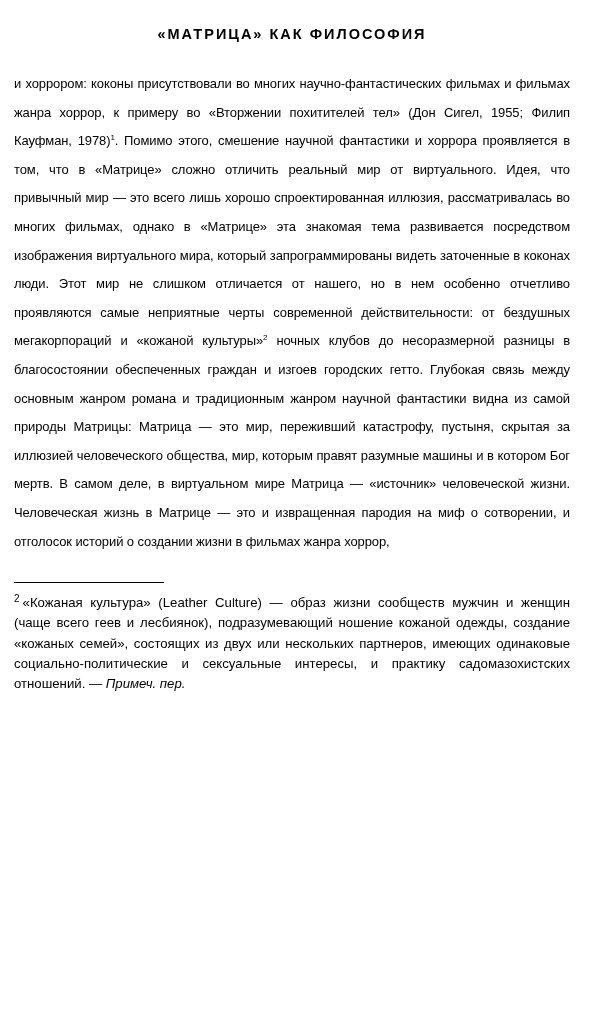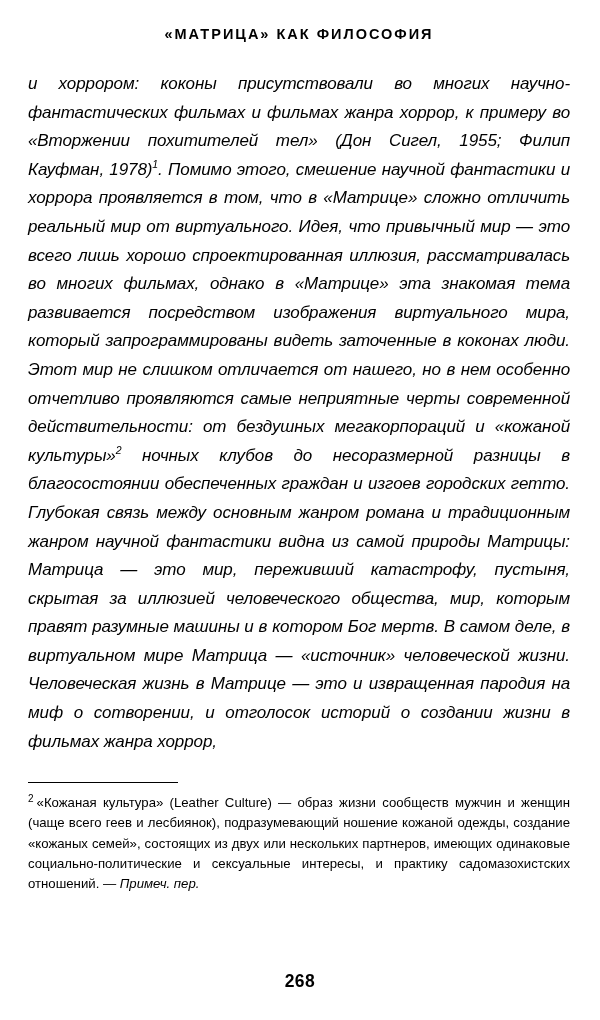--- a/index.html
+++ b/index.html
@@ -12,44 +12,43 @@
     height: 1020px;
     font-family: "Liberation Sans", sans-serif;
     color: #000000;
     position: relative;
     overflow: hidden;
   }
   .page {
     width: 600px;
     height: 1020px;
     box-sizing: border-box;
-    padding: 22px 30px 0 28px;
+    padding: 22px 30px 0 14px;
     position: relative;
   }
   .running-head {
     text-align: center;
     font-family: "Liberation Sans", sans-serif;
     font-weight: bold;
     font-size: 14.5px;
     letter-spacing: 2.0px;
     text-transform: uppercase;
     margin-top: 4px;
     margin-bottom: 28px;
     color: #000;
   }
   .body-text {
     font-family: "Liberation Sans", sans-serif;
-    font-size: 17px;
+    font-size: 13px;
     line-height: 28.6px;
     text-align: justify;
     text-justify: inter-word;
     hyphens: manual;
     color: #000;
     letter-spacing: -0.1px;
-    font-style: italic;
   }
   .body-text p {
     margin: 0;
     text-indent: 0;
   }
   sup {
     font-size: 0.62em;
     vertical-align: super;
     line-height: 0;
   }
@@ -101,15 +100,14 @@
   <div class="body-text">
     <p><span>и хоррором: коконы присутствовали во многих научно-фантастических фильмах и фильмах жанра хоррор, к примеру во «Вторжении похитителей тел» (Дон Сигел, 1955; Филип Кауфман, 1978)</span><sup>1</sup><span>. Помимо этого, смешение научной фантастики и хоррора проявляется в том, что в «Матрице» сложно отличить реальный мир от виртуального. Идея, что привычный мир — это всего лишь хорошо спроектированная иллюзия, рассматривалась во многих фильмах, однако в «Матрице» эта знакомая тема развивается посредством изображения виртуального мира, который запрограммированы видеть заточенные в коконах люди. Этот мир не слишком отличается от нашего, но в нем особенно отчетливо проявляются самые неприятные черты современной действительности: от бездушных мегакорпораций и «кожаной культуры»</span><sup>2</sup><span> ночных клубов до несоразмерной разницы в благосостоянии обеспеченных граждан и изгоев городских гетто. Глубокая связь между основным жанром романа и традиционным жанром научной фантастики видна из самой природы Матрицы: Матрица — это мир, переживший катастрофу, пустыня, скрытая за иллюзией человеческого общества, мир, которым правят разумные машины и в котором Бог мертв. В самом деле, в виртуальном мире Матрица — «источник» человеческой жизни. Человеческая жизнь в Матрице — это и извращенная пародия на миф о сотворении, и отголосок историй о создании жизни в фильмах жанра хоррор,</span></p>
   </div>
 
   <hr class="footnote-rule">
 
   <div class="footnotes">
     <p><span class="fn-marker">2</span><span>«Кожаная культура» (Leather Culture) — образ жизни сообществ мужчин и женщин (чаще всего геев и лесбиянок), подразумевающий ношение кожаной одежды, создание «кожаных семей», состоящих из двух или нескольких партнеров, имеющих одинаковые социально-политические и сексуальные интересы, и практику садомазохистских отношений. — </span><span class="it">Примеч. пер.</span></p>
   </div>
 
-  <div class="folio">268</div>
 
 </div>
 
 </body></html>

